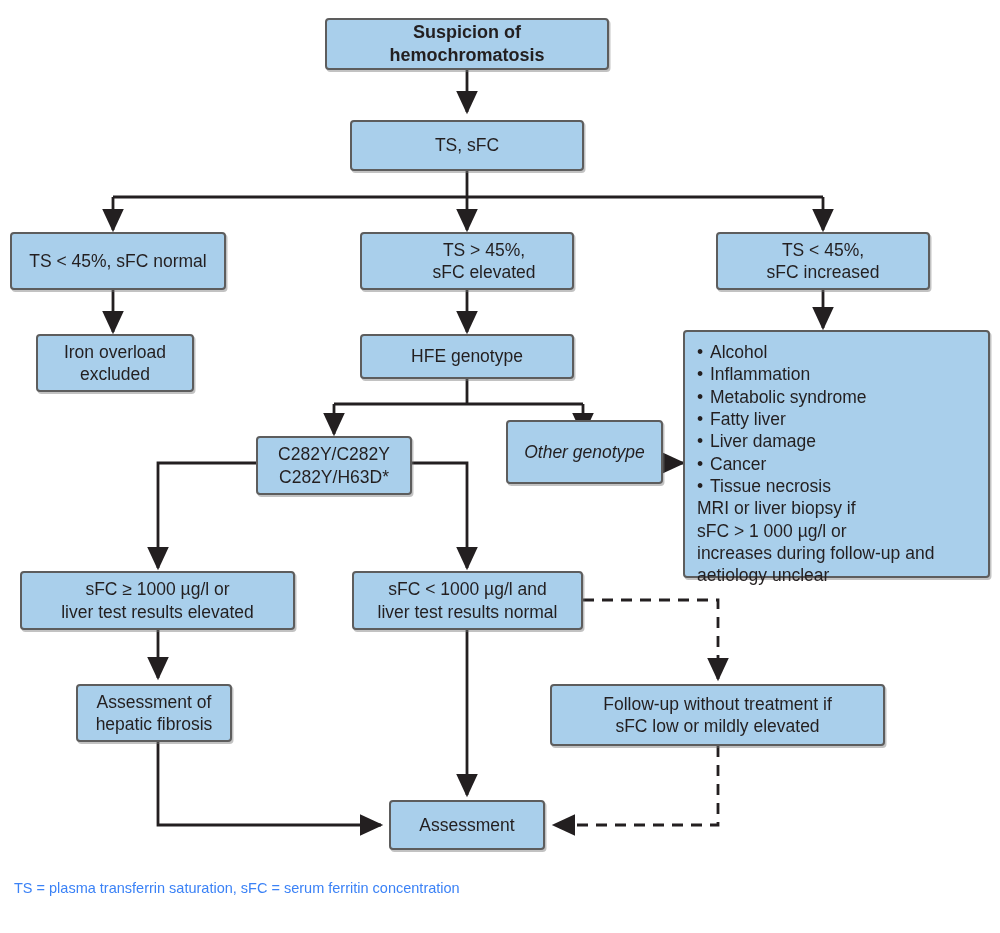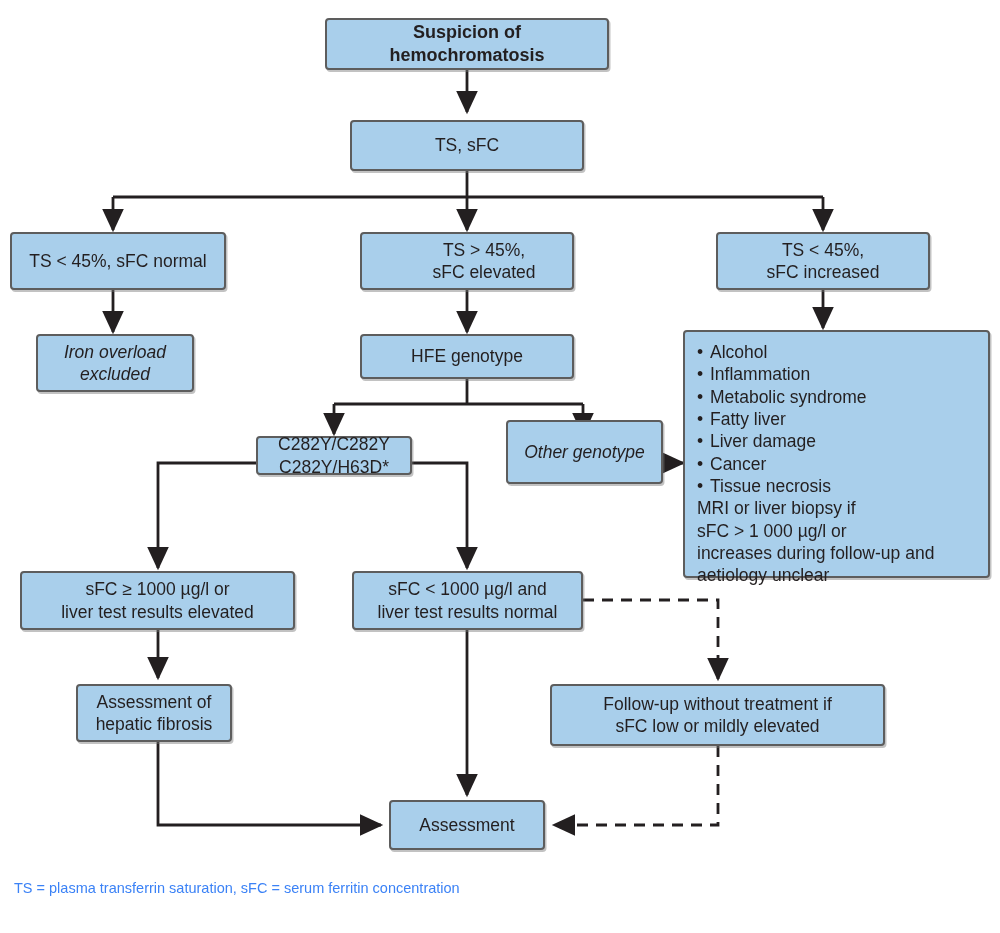--- a/index.html
+++ b/index.html
@@ -182,21 +182,21 @@
   <div class="node" style="left:360px; top:232px; width:214px; height:58px;padding-left:40px;">
     <span class="txt">TS &gt; 45%,
 sFC elevated</span>
   </div>
 
   <div class="node" style="left:716px; top:232px; width:214px; height:58px;">
     <span class="txt">TS &lt; 45%,
 sFC increased</span>
   </div>
 
-  <div class="node" style="left:36px; top:334px; width:158px; height:58px;font-style:italic;">
+  <div class="node" style="left:36px; top:334px; width:158px; height:58px;">
     <span class="txt">Iron overload
 excluded</span>
   </div>
 
   <div class="node" style="left:360px; top:334px; width:214px; height:45px;">
     <span class="txt">HFE genotype</span>
   </div>
 
   <div class="node listbox" style="left:683px; top:330px; width:307px; height:248px;">
     <div style="width:100%;">
@@ -209,21 +209,21 @@
           <li><span class="dot">•</span><span>Cancer</span></li>
           <li><span class="dot">•</span><span>Tissue necrosis</span></li>
         </ul>
       <p class="tail">MRI or liver biopsy if
 sFC &gt; 1 000 µg/l or
 increases during follow-up and
 aetiology unclear</p>
     </div>
   </div>
 
-  <div class="node" style="left:256px; top:436px; width:156px; height:39px;">
+  <div class="node" style="left:256px; top:436px; width:156px; height:59px;">
     <span class="txt">C282Y/C282Y
 C282Y/H63D*</span>
   </div>
 
   <div class="node" style="left:506px; top:420px; width:157px; height:64px;font-style:italic;">
     <span class="txt">Other genotype</span>
   </div>
 
   <div class="node" style="left:20px; top:571px; width:275px; height:59px;">
     <span class="txt">sFC ≥ 1000 µg/l or

